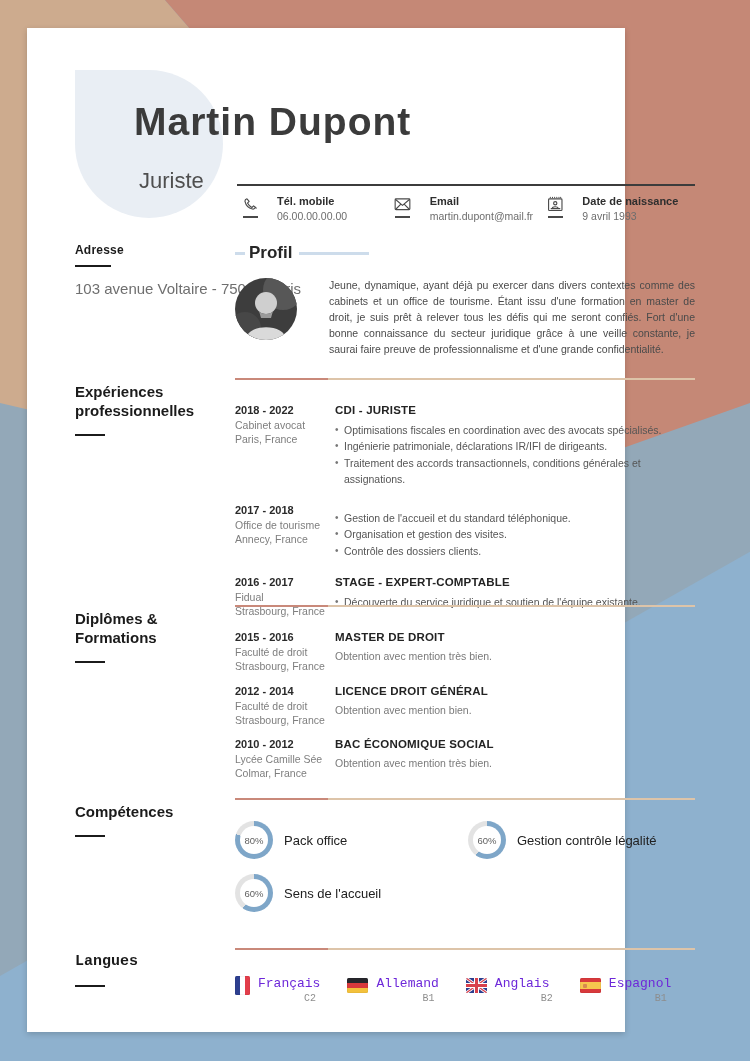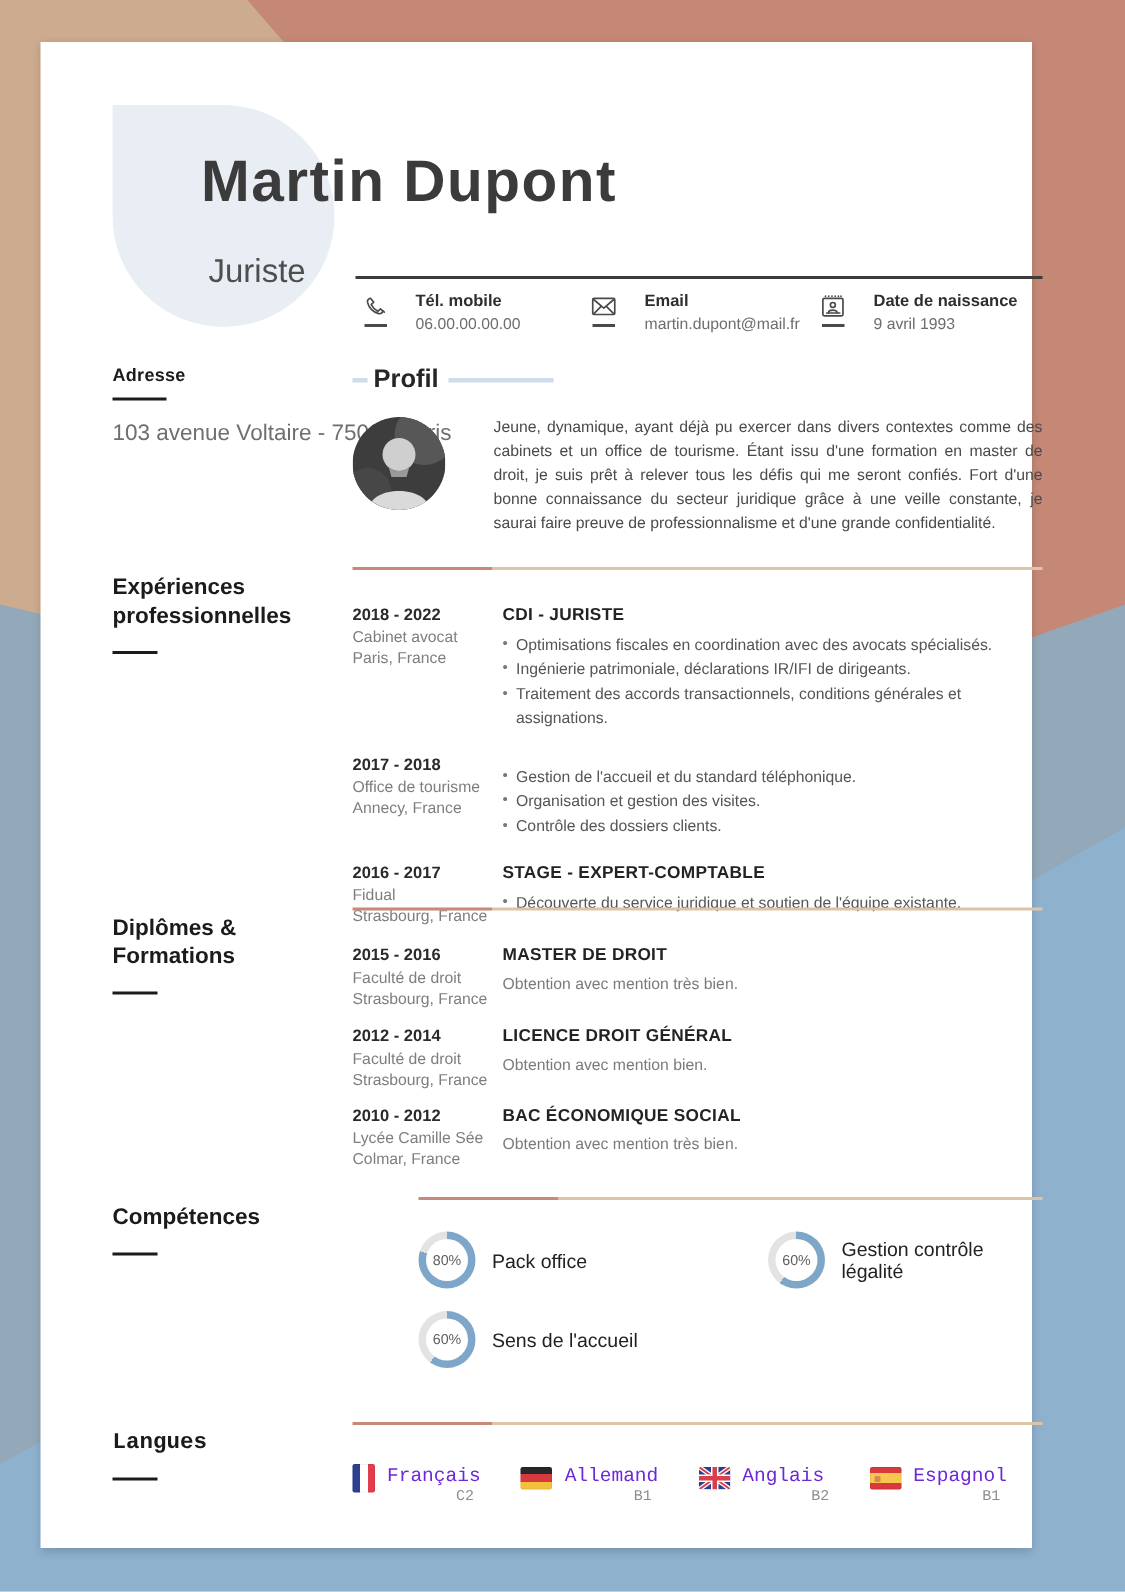--- a/index.html
+++ b/index.html
@@ -6,21 +6,21 @@
   html,body { width:750px; height:1061px; }
   body { font-family:"Liberation Sans", sans-serif; position:relative; overflow:hidden; background:var(--slate,#93a8b8); }
 
   
   .bg-layer { position:absolute; inset:0; }
   .bg-tan    { background:var(--tan,#cdab8e);   clip-path:polygon(0 0,165px 0,230px 75px,30px 410px,0 403px); }
   .bg-salmon { background:var(--salmon,#c58876);clip-path:polygon(165px 0,100% 0,100% 403px,60% 48%,230px 75px); }
   .bg-sky    { background:var(--sky,#8eb1ce);   clip-path:polygon(0 92%,100% 52%,100% 100%,0 100%); }
 
   
-  .page { position:absolute; left:27px; top:28px; width:661px; height:1004px; background:#fff;
+  .page { position:absolute; left:27px; top:28px; width:598px; height:1004px; background:#fff;
           box-shadow:0 2px 6px rgba(0,0,0,.18); }
 
   
   .blob { position:absolute; left:48px; top:42px; width:148px; height:148px;
           background:var(--blob,#e9eef4); border-radius:0 74px 74px 74px; }
   .name { position:absolute; left:107px; top:72px; font-size:39px; font-weight:700; color:#3b3b3b; letter-spacing:1px; }
   .subtitle { position:absolute; left:112px; top:140px; font-size:22px; color:#4f4f4f; }
   .header-rule { position:absolute; left:210px; top:156px; width:458px; height:2px; background:#3c3c3c; }
 
   .contacts { position:absolute; left:212px; top:167px; width:458px; display:flex; }
@@ -30,21 +30,21 @@
   .icon-rule { width:15px; height:2px; background:#4a4a4a; margin-top:2px; }
   .ctext { margin-left:16px; }
   .clabel { font-size:11px; font-weight:700; color:#2e2e2e; }
   .cvalue { font-size:10.5px; color:#6d6d6d; margin-top:3px; }
 
   
   .row { position:absolute; left:48px; width:620px; display:grid; grid-template-columns:160px 1fr; }
   #row-profil { top:215px; }
   #row-exp    { top:350px; }
   #row-dip    { top:577px; }
-  #row-comp   { top:770px;gap:44px; }
+  #row-comp   { top:770px; }
   #row-lang   { top:920px;font-family:Liberation Mono, monospace; }
 
   .side-head { font-size:15px; font-weight:700; color:#1b1b1b; line-height:1.25; padding-top:5px; }
   .side-rule { display:block; width:30px; height:2px; background:#1b1b1b; margin-top:13px; }
 
   .addr-head { font-size:12px; font-weight:700; color:#1b1b1b; letter-spacing:.2px; }
   .addr-rule { display:block; width:36px; height:2px; background:#1b1b1b; margin-top:8px; }
   .addr-text { font-size:15px; color:#6f6f6f; margin-top:13px; white-space:nowrap; }
 
   .divider { height:2px; background:linear-gradient(to right, var(--divider_left,#c9897a) 0 93px, var(--divider_right,#ddc4a9) 93px); }

